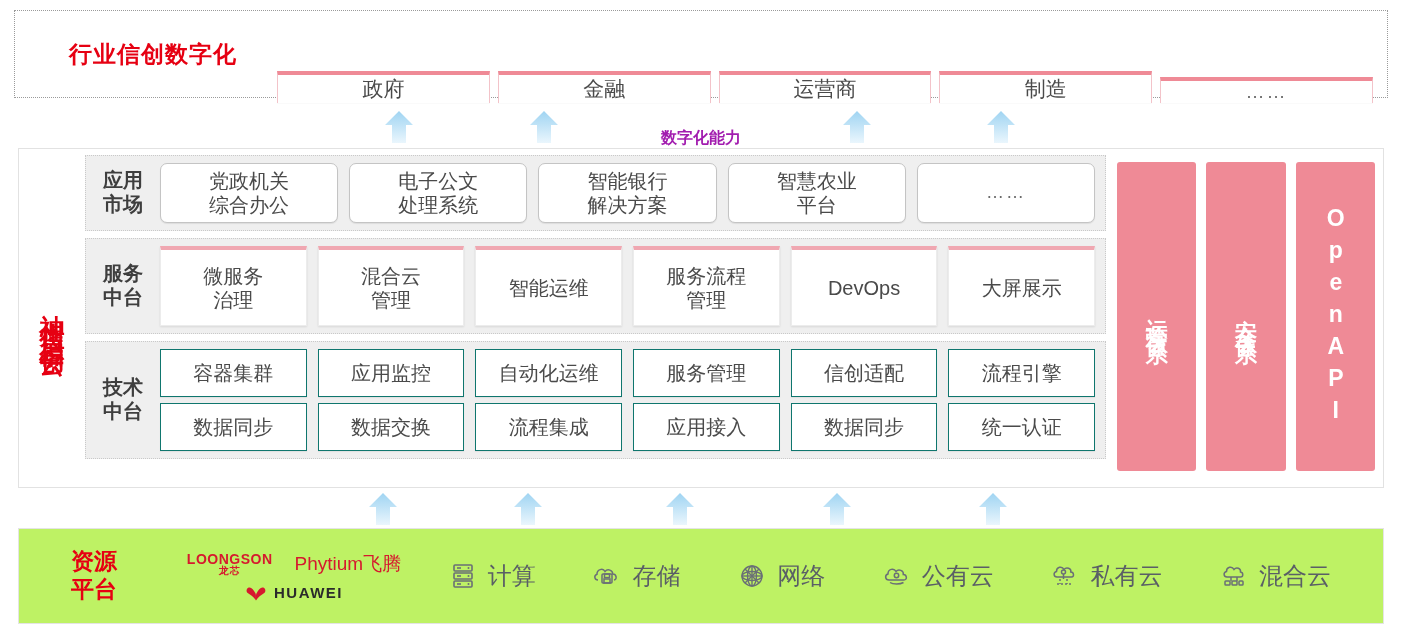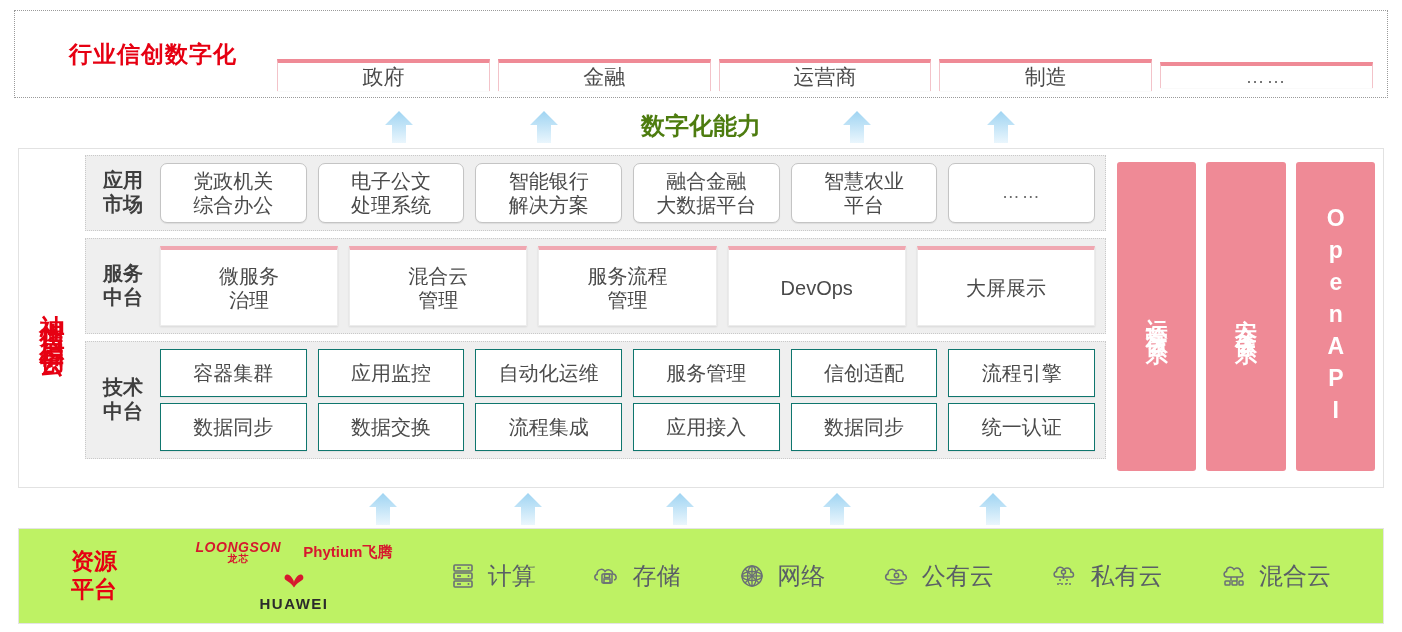--- a/index.html
+++ b/index.html
@@ -34,21 +34,21 @@
     white-space: nowrap;
     width: 248px;
     text-align: center;
     flex: 0 0 auto;
   }
   .industry-cards {
     display: flex;
     gap: 8px;
     flex: 1 1 auto;
     height: 56px;
-    align-items: center;
+    align-items: flex-end;
     margin-top: 42px;
   }
   .ind-card {
     flex: 1 1 0;
     background: #ffffff;
     border: 1px solid #f3c3c9;
     border-top: 4px solid #ef8a96;
     border-bottom: none;
     display: flex;
     align-items: center;
@@ -62,23 +62,23 @@
   
   .arrow-strip-top {
     position: absolute;
     left: 14px; top: 104px;
     width: 1374px; height: 40px;
   }
   .cap-label {
     position: absolute;
     left: 50%;
     transform: translateX(-50%);
-    top: 6px;
-    color: #4d7c0f;
-    font-size: 24px;
+    top: 24px;
+    color: #a21caf;
+    font-size: 16px;
     font-weight: bold;
     white-space: nowrap;
   }
   .up-arrow {
     position: absolute;
     bottom: 0;
     width: 34px; height: 34px;
   }
   .up-arrow svg { display: block; width: 100%; height: 100%; }
 
@@ -250,31 +250,31 @@
     flex-direction: column;
     align-items: center;
     gap: 6px;
   }
   .logo-row { display: flex; align-items: center; gap: 22px; }
   .logo-loongson {
     display: flex; flex-direction: column; align-items: center; line-height: 1;
   }
   .logo-loongson .ls-en {
     color: #d6192e; font-weight: bold; font-size: 14px;
-    font-style: italic; letter-spacing: 0.5px;
+    letter-spacing: 0.5px;
   }
   .logo-loongson .ls-cn {
     color: #d6192e; font-weight: bold; font-size: 10px; letter-spacing: 1px;
   }
   .logo-phytium {
-    color: #d6192e; font-weight: bold; font-size: 15px; letter-spacing: 0px;
+    color: #d6192e; font-weight: normal; font-size: 19px; letter-spacing: 0px;
     white-space: nowrap;
   }
   .logo-huawei {
-    display: flex; align-items: center; gap: 7px; flex-direction: column;
+    display: flex; align-items: center; gap: 7px;
   }
   .logo-huawei .hw-mark { width: 22px; height: 18px; }
   .logo-huawei .hw-text {
     color: #2b2b2b; font-weight: bold; font-size: 15px; letter-spacing: 1.5px;
   }
   .res-items {
     flex: 1 1 auto;
     display: flex;
     align-items: center;
     justify-content: space-around;
@@ -357,36 +357,35 @@
         <div class="layer app">
           <div class="layer-label">应用
 市场</div>
           <div class="cells">
             <div class="cell app-cell">党政机关
 综合办公</div>
             <div class="cell app-cell">电子公文
 处理系统</div>
             <div class="cell app-cell">智能银行
 解决方案</div>
-            <div class="cell app-cell">融合金融
-大数据平台</div>
             <div class="cell app-cell">智慧农业
 平台</div>
             <div class="cell app-cell dots">……</div>
           </div>
         </div>
 
         <div class="layer svc">
           <div class="layer-label">服务
 中台</div>
           <div class="cells">
             <div class="cell svc-cell">微服务
 治理</div>
             <div class="cell svc-cell">混合云
 管理</div>
+            <div class="cell svc-cell">智能运维</div>
             <div class="cell svc-cell">服务流程
 管理</div>
             <div class="cell svc-cell">DevOps</div>
             <div class="cell svc-cell">大屏展示</div>
           </div>
         </div>
 
         <div class="layer tech">
           <div class="layer-label">技术
 中台</div>

